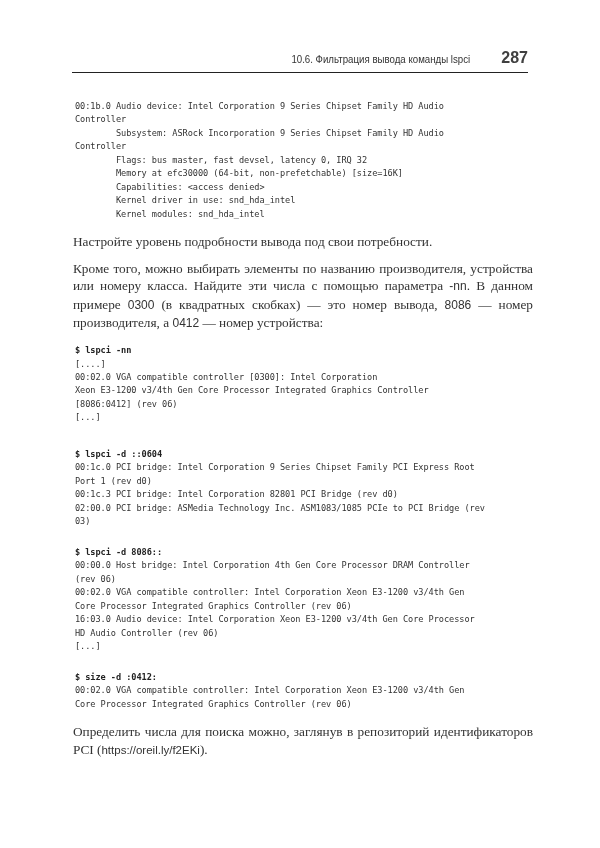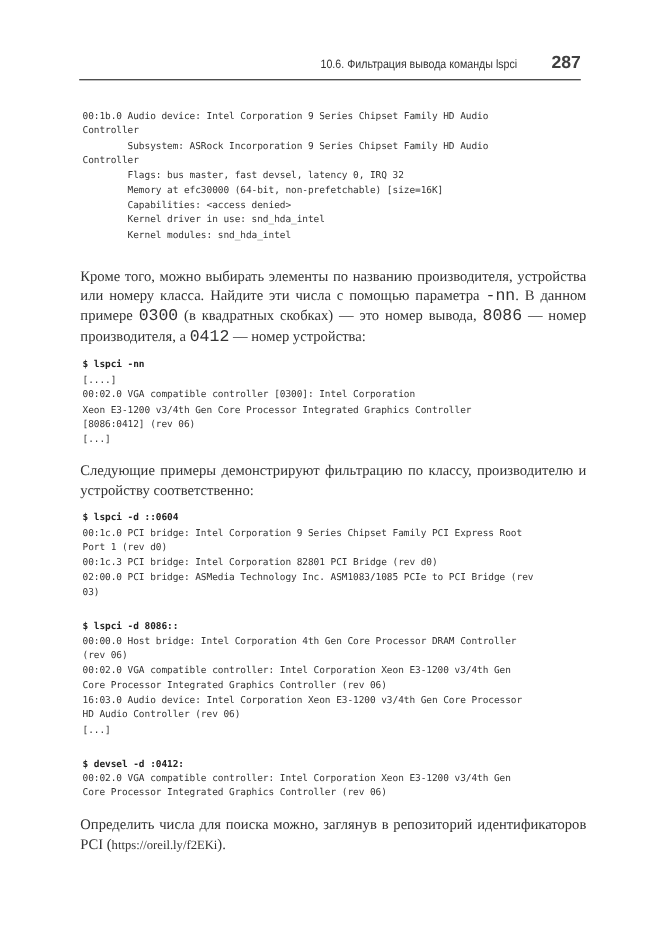--- a/index.html
+++ b/index.html
@@ -4,22 +4,22 @@
   <style>
     html, body { margin:0; padding:0; background:#ffffff; }
     body { width:600px; height:848px; position:relative; overflow:hidden; color:#2a2a2a; }
     .header { position:absolute; left:72px; top:48px; width:456px; height:24px; border-bottom:1.2px solid #222; }
     .running-title { position:absolute; right:58px; top:5px; font-family:"Liberation Sans", sans-serif; font-size:11px; color:#333; transform:scaleX(0.88); transform-origin:right center; white-space:nowrap; }
     .page-number { position:absolute; right:0; top:1px; font-family:"Liberation Sans", sans-serif; font-weight:bold; font-size:16px; color:#404040; }
     .content { position:absolute; left:73px; top:98px; width:460px; }
     pre.code { margin:2px; font-family:"DejaVu Sans Mono", monospace; font-size:8.6px; line-height:13.45px; color:#333; white-space:pre; letter-spacing:-0.05px; }
     pre.code .cmd { font-weight:bold; color:#222; }
     p.body { margin:0; font-family:"Liberation Serif", serif; font-size:13.3px; line-height:17.6px; color:#333; text-align:justify; }
-    p.body code { font-family:Liberation Mono, monospace; font-size:15px; color:#333; }
-    p.body .url { font-family:Liberation Serif, serif; font-size:11.5px;margin-top:36px; }
+    p.body code { font-family:Liberation Sans, sans-serif; font-size:12px; color:#333; }
+    p.body .url { font-family:Liberation Sans, sans-serif; font-size:11.5px;margin-top:36px; }
     .gap-code-para { height:10px; }
     .gap-para { height:9px; }
     .gap-para-code { height:9px; }
     .gap-blank { height:13.45px; }
   </style>
 </head>
 <body>
 
 <div class="header">
   <span class="running-title">10.6. Фильтрация вывода команды lspci</span>
@@ -32,54 +32,54 @@
 <span>Controller</span>
 <span>        Subsystem: ASRock Incorporation 9 Series Chipset Family HD Audio</span>
 <span>Controller</span>
 <span>        Flags: bus master, fast devsel, latency 0, IRQ 32</span>
 <span>        Memory at efc30000 (64-bit, non-prefetchable) [size=16K]</span>
 <span>        Capabilities: &lt;access denied&gt;</span>
 <span>        Kernel driver in use: snd_hda_intel</span>
 <span>        Kernel modules: snd_hda_intel</span></pre>
 
   <div class="gap-code-para"></div>
+  <p class="body">Настройте уровень подробности вывода под свои потребности.</p>
   <div class="gap-para"></div>
 
   <p class="body"><span>Кроме того, можно выбирать элементы по названию производителя, устройства или номеру класса. Найдите эти числа с помощью параметра </span><code>-nn</code><span>. В данном примере </span><code>0300</code><span> (в квадратных скобках) — это номер вывода, </span><code>8086</code><span> — номер производителя, а </span><code>0412</code><span> — номер устройства:</span></p>
 
   <div class="gap-para-code"></div>
   <pre class="code"><span class="cmd">$ lspci -nn</span>
 <span>[....]</span>
 <span>00:02.0 VGA compatible controller [0300]: Intel Corporation</span>
 <span>Xeon E3-1200 v3/4th Gen Core Processor Integrated Graphics Controller</span>
 <span>[8086:0412] (rev 06)</span>
 <span>[...]</span></pre>
 
   <div class="gap-code-para"></div>
-  <p class="body">Следующие примеры демонстрируют фильтрацию по классу, производителю и устройству соответственно:</p>
 
   <div class="gap-para-code"></div>
   <pre class="code"><span class="cmd">$ lspci -d ::0604</span>
 <span>00:1c.0 PCI bridge: Intel Corporation 9 Series Chipset Family PCI Express Root</span>
 <span>Port 1 (rev d0)</span>
 <span>00:1c.3 PCI bridge: Intel Corporation 82801 PCI Bridge (rev d0)</span>
 <span>02:00.0 PCI bridge: ASMedia Technology Inc. ASM1083/1085 PCIe to PCI Bridge (rev</span>
 <span>03)</span></pre>
 
   <div class="gap-blank"></div>
   <pre class="code"><span class="cmd">$ lspci -d 8086::</span>
 <span>00:00.0 Host bridge: Intel Corporation 4th Gen Core Processor DRAM Controller</span>
 <span>(rev 06)</span>
 <span>00:02.0 VGA compatible controller: Intel Corporation Xeon E3-1200 v3/4th Gen</span>
 <span>Core Processor Integrated Graphics Controller (rev 06)</span>
 <span>16:03.0 Audio device: Intel Corporation Xeon E3-1200 v3/4th Gen Core Processor</span>
 <span>HD Audio Controller (rev 06)</span>
 <span>[...]</span></pre>
 
   <div class="gap-blank"></div>
-  <pre class="code"><span class="cmd">$ devsel -d :0412:</span>
+  <pre class="code"><span class="cmd">$ size -d :0412:</span>
 <span>00:02.0 VGA compatible controller: Intel Corporation Xeon E3-1200 v3/4th Gen</span>
 <span>Core Processor Integrated Graphics Controller (rev 06)</span></pre>
 
   <div class="gap-code-para"></div>
   <p class="body"><span>Определить числа для поиска можно, заглянув в репозиторий идентификаторов PCI (</span><span class="url">https://oreil.ly/f2EKi</span><span>).</span></p>
 
 </div>
 
 </body></html>

